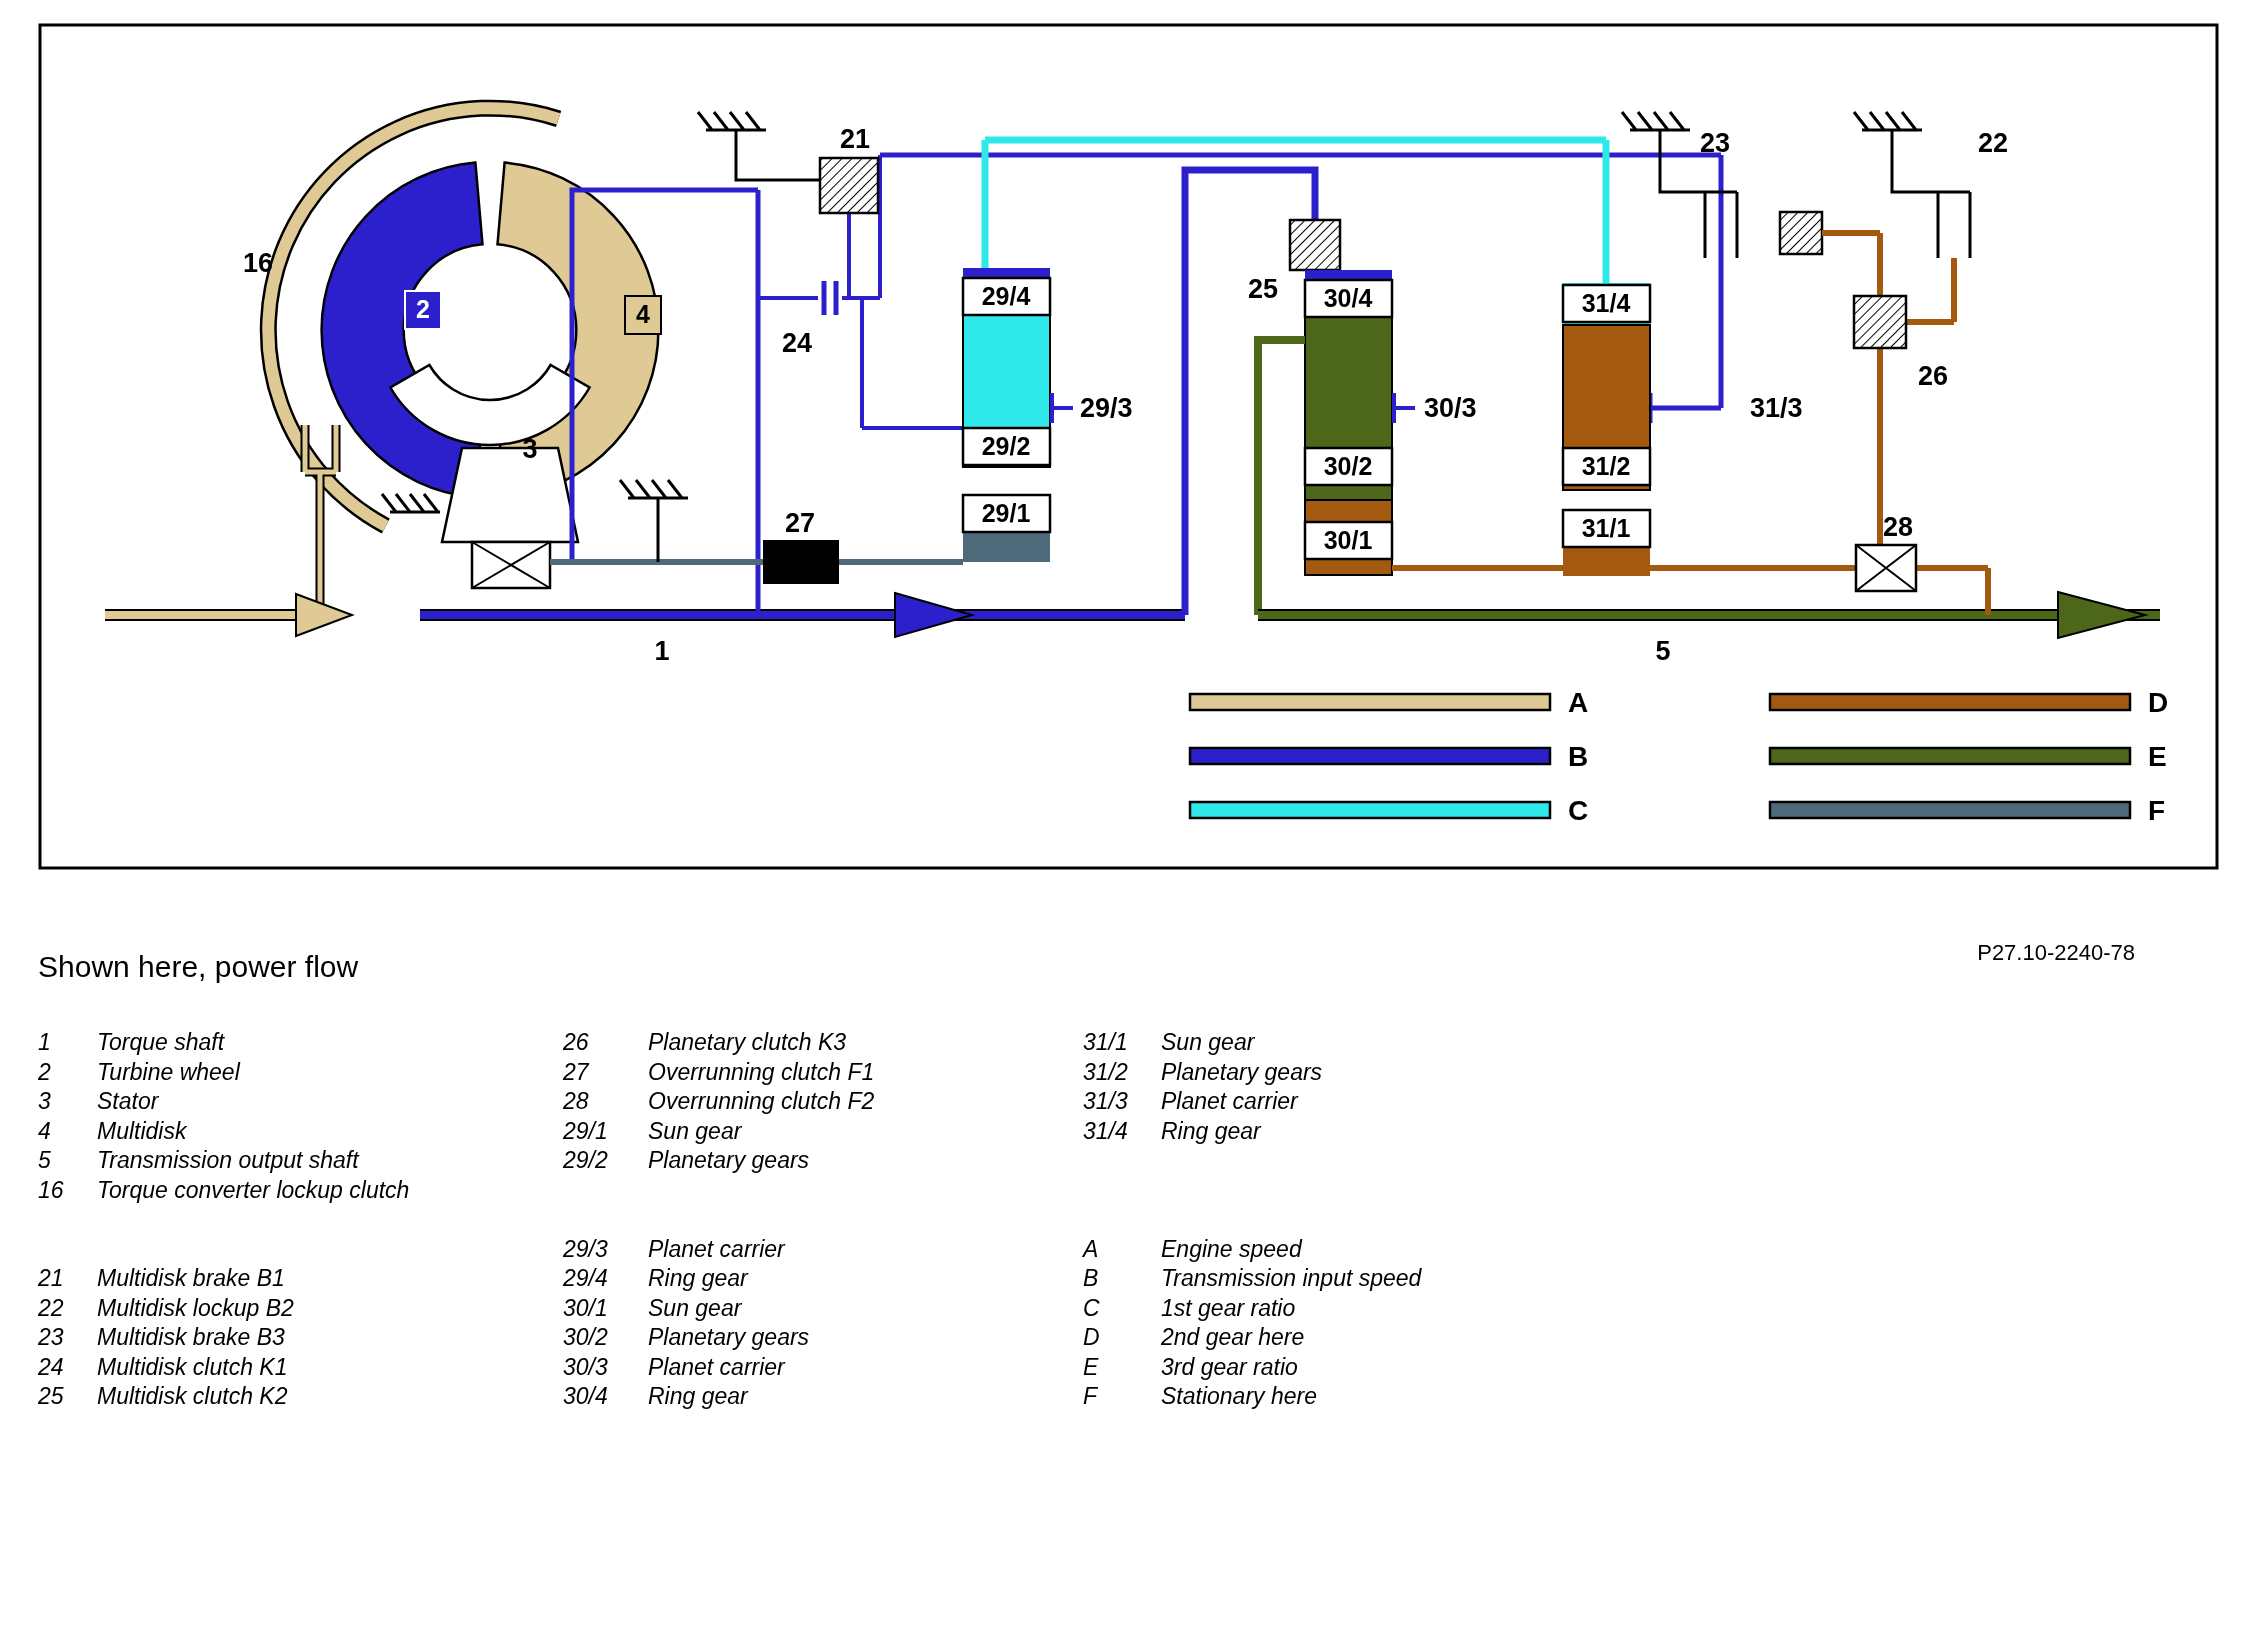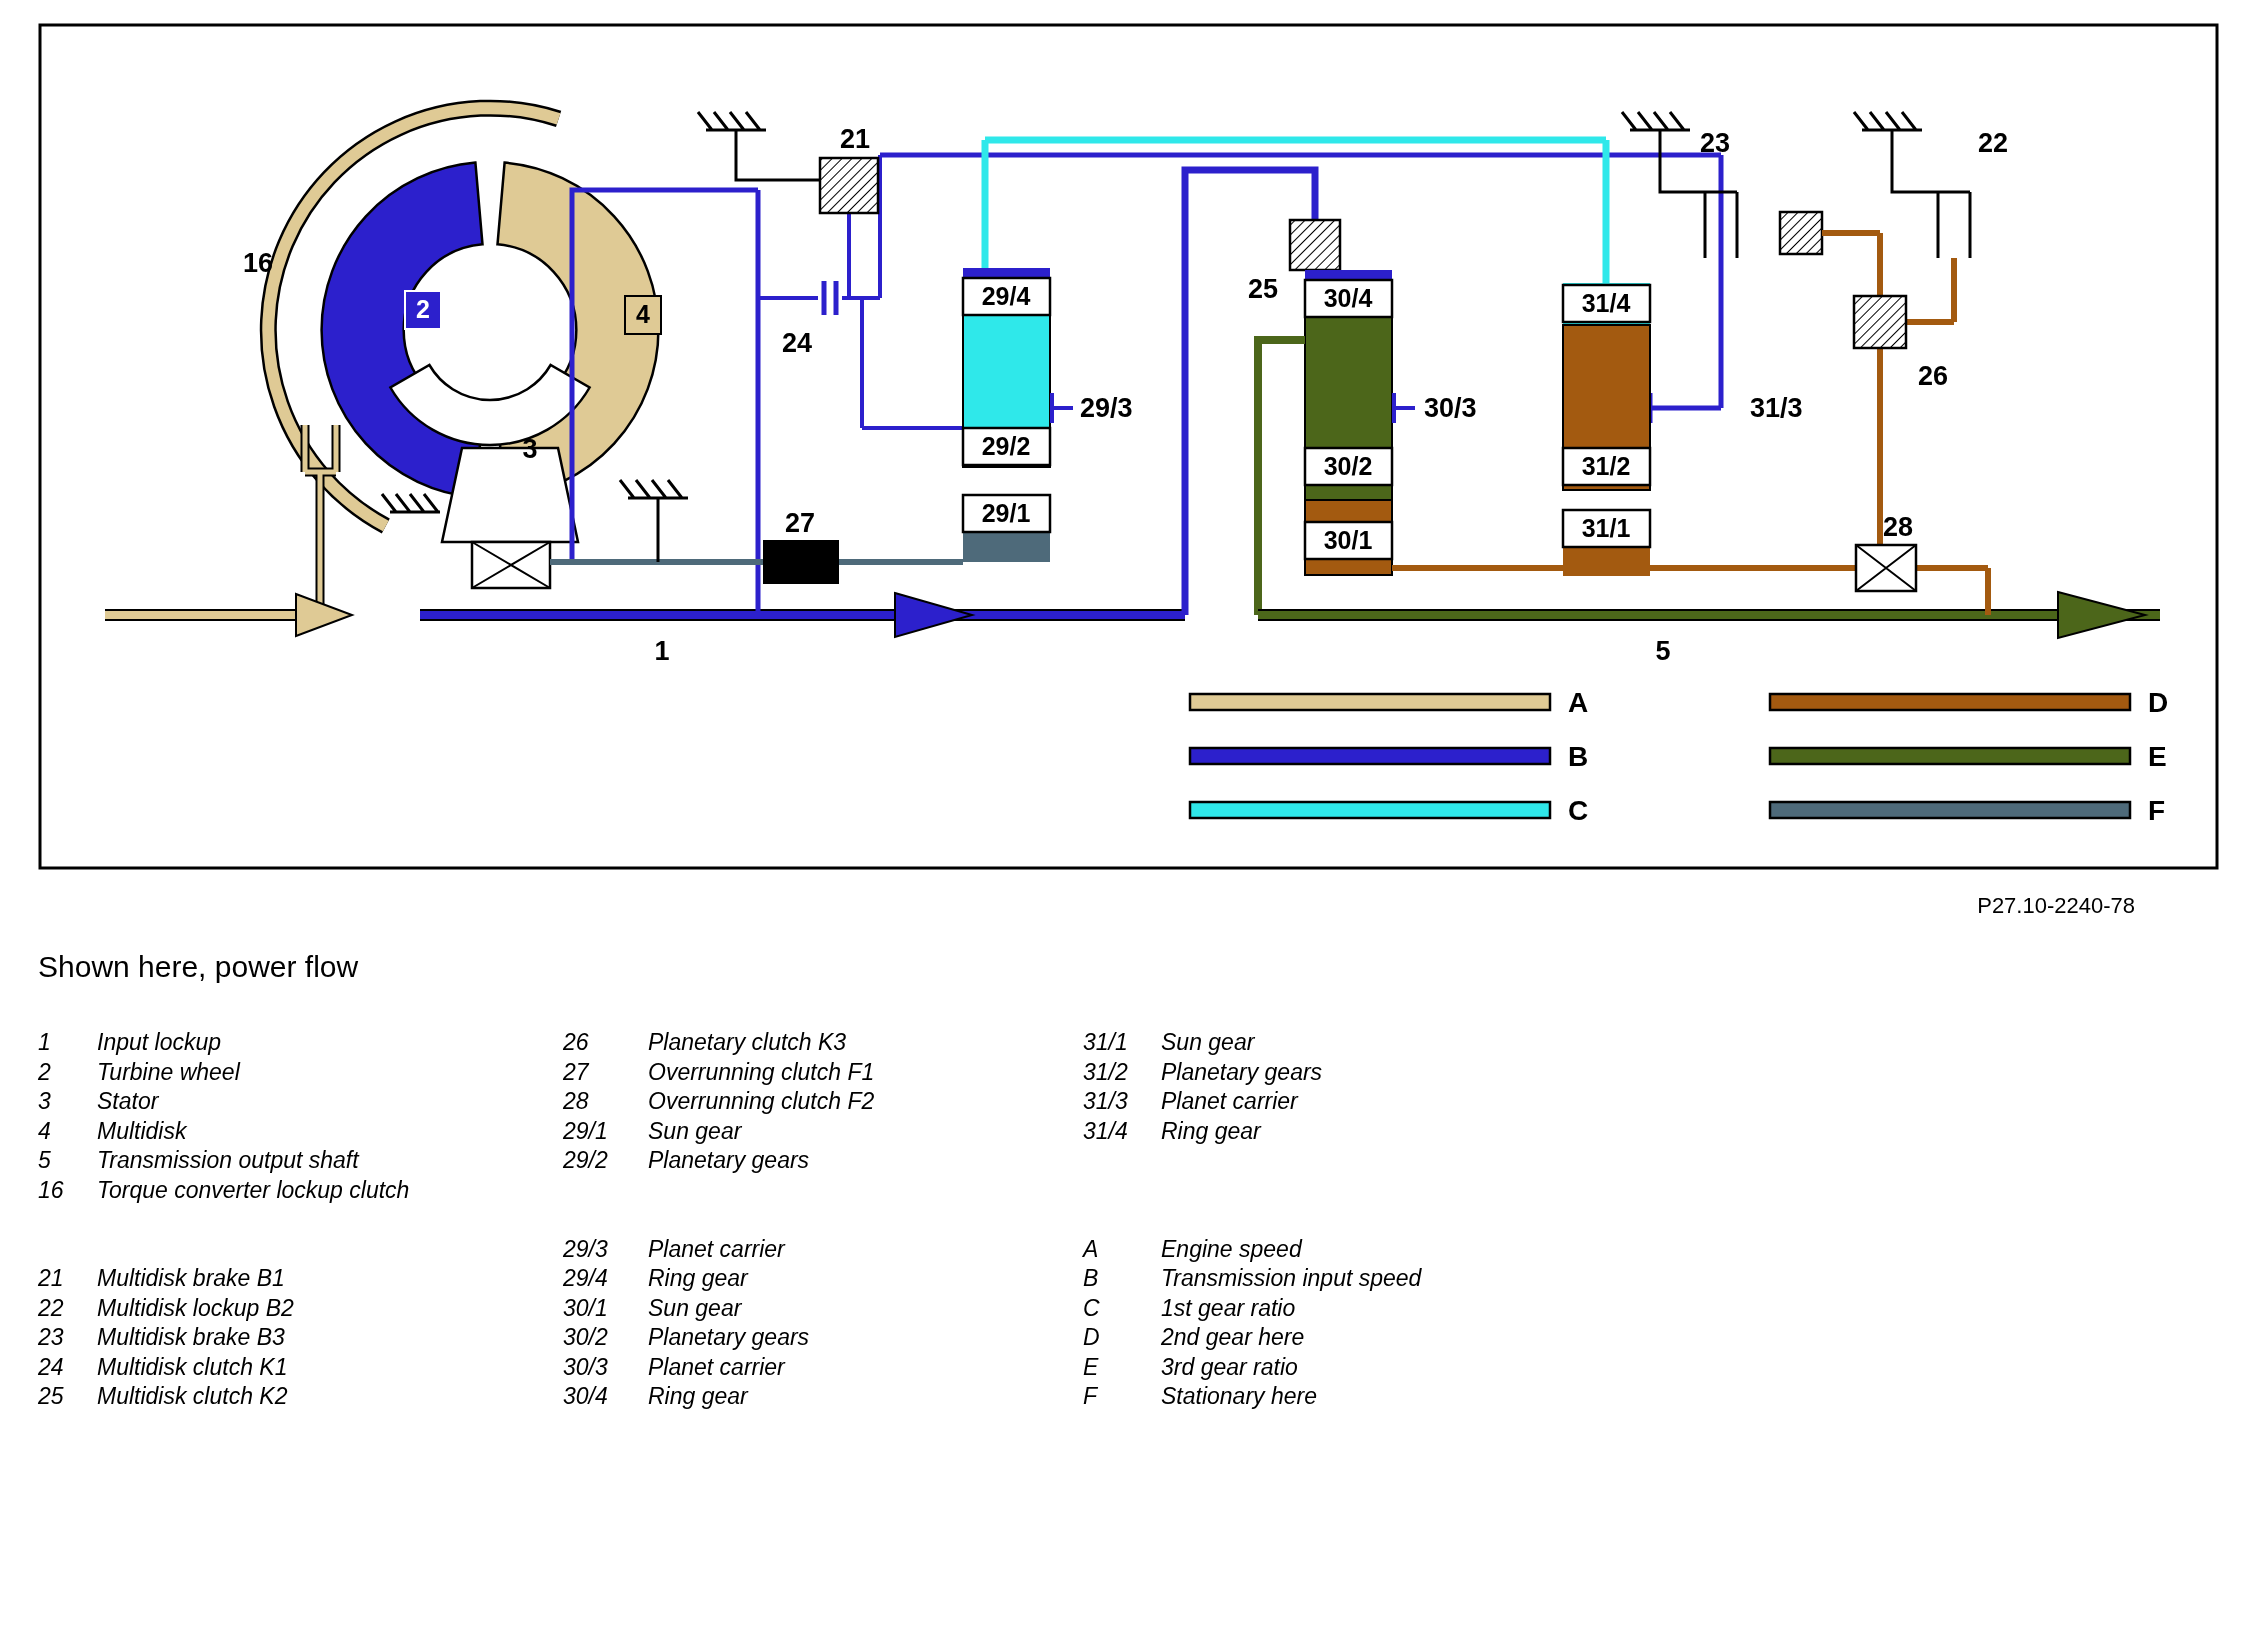--- a/index.html
+++ b/index.html
@@ -2,21 +2,21 @@
 <html><head>
 <meta charset="utf-8">
 <style>
   html,body{margin:0;padding:0;background:#fff;}
   .page{position:relative;width:2257px;height:1631px;background:#fff;overflow:hidden;
         font-family:"Liberation Sans",sans-serif;color:#000;}
   .diagram-svg{position:absolute;top:0;left:0;}
   svg text{font-family:"Liberation Sans",sans-serif;font-weight:bold;fill:#000;}
   svg text.tw{fill:#fff;}
   .t27{font-size:27px;} .t25{font-size:25px;} .t28{font-size:28px;}
-  .ref{position:absolute;top:893px;right:122px;font-size:22px;}
+  .ref{position:absolute;top:940px;right:122px;font-size:22px;}
   .heading{position:absolute;left:38px;top:950px;font-size:30px;font-weight:normal;}
   .legend-lists{position:absolute;left:0;top:1028px;width:2257px;}
   .lcol{position:absolute;top:0;}
   .lcol.c1{left:38px;width:500px;}
   .lcol.c2{left:563px;width:500px;}
   .lcol.c3{left:1083px;width:560px;}
   .li{height:29.5px;display:flex;align-items:center;font-size:23px;font-style:italic;}
   .li .n{flex:0 0 auto;}
   .c1 .n{width:59px;} .c2 .n{width:85px;} .c3 .n{width:78px;}
   .sp2{height:59px;} .sp3{height:88.5px;}
@@ -226,21 +226,21 @@
   </g>
 </svg>
 
 <div class="ref">P27.10-2240-78</div>
 <div class="heading">Shown here, power flow</div>
 
 <div class="legend-lists">
   <div class="lcol c1">
     <div class="li">
           <span class="n">1</span>
-          <span class="t">Input lockup</span>
+          <span class="t">Torque shaft</span>
         </div>
     <div class="li">
           <span class="n">2</span>
           <span class="t">Turbine wheel</span>
         </div>
     <div class="li">
           <span class="n">3</span>
           <span class="t">Stator</span>
         </div>
     <div class="li">

